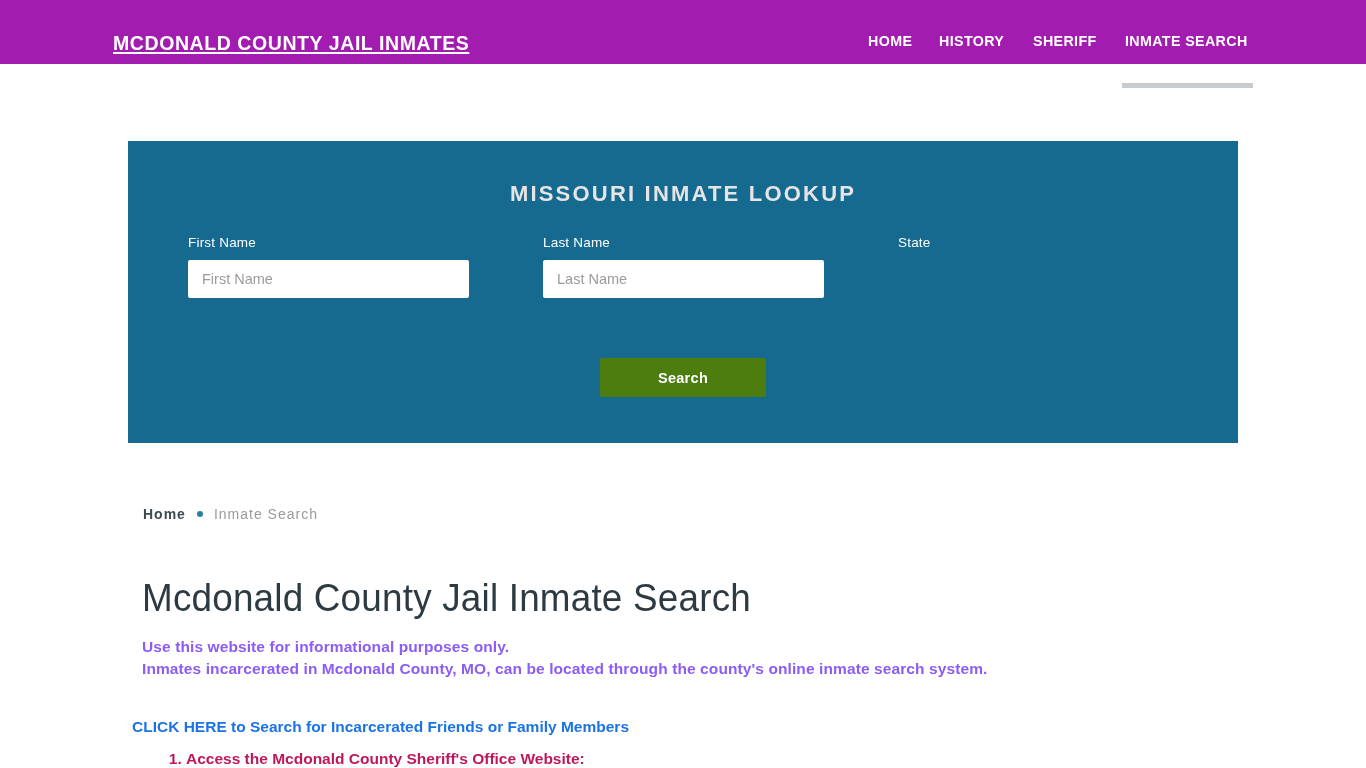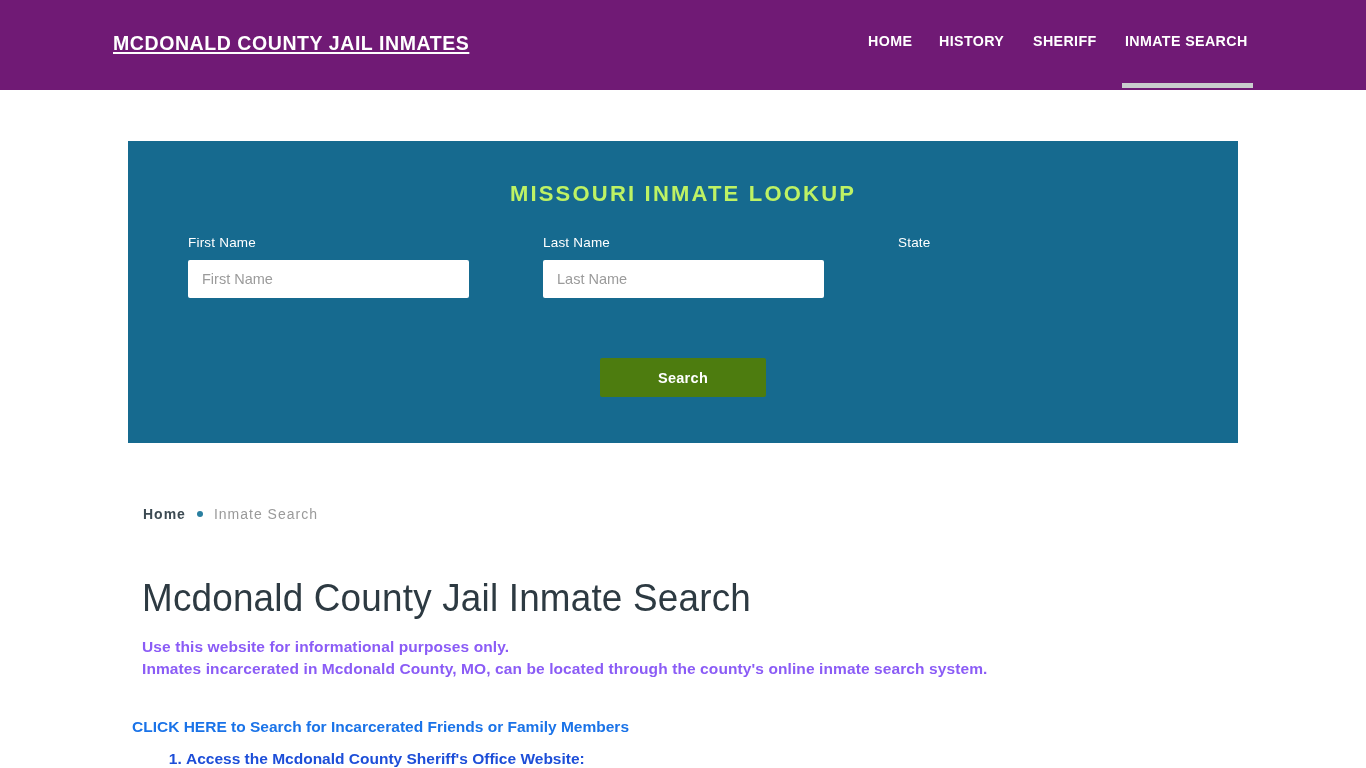--- a/index.html
+++ b/index.html
@@ -8,22 +8,22 @@
     width: 1366px; height: 768px;
     overflow: hidden;
     background: #ffffff;
     font-family: "Liberation Sans", sans-serif;
   }
 
   
   .site-header {
     position: relative;
     width: 100%;
-    height: 90px;
-    background: #701a75;
+    height: 64px;
+    background: #a21caf;
     display: flex;
     align-items: center;
   }
   .brand {
     position: absolute;
     left: 113px;
     top: 31px;
     color: #ffffff;
     font-family: "Liberation Sans Narrow", "Liberation Sans", sans-serif;
     font-size: 21px;
@@ -73,21 +73,21 @@
     top: 141px;
     width: 1110px;
     height: 302px;
     background: #166a8f;
   }
   .lookup-title {
     position: absolute;
     left: 0; right: 0;
     top: 40px;
     text-align: center;
-    color: #bef264;
+    color: #e5e5e5;
     font-size: 22px;
     font-weight: bold;
     letter-spacing: 2.2px;
     text-transform: uppercase;
   }
   .field {
     position: absolute;
     top: 94px;
   }
   .field-first  { left: 60px;  width: 281px; }
@@ -205,21 +205,21 @@
 
   .step-list {
     position: absolute;
     left: 142px;
     top: 750px;
     margin: 0;
     padding-left: 44px;
     list-style: decimal;
   }
   .step-list li {
-    color: #1d4ed8;
+    color: #be185d;
     font-family: "Liberation Sans Narrow", "Liberation Sans", sans-serif;
     font-size: 15.5px;
     font-weight: bold;
     white-space: nowrap;
   }
 </style>
 </head>
 <body>
 
 <header class="site-header">

